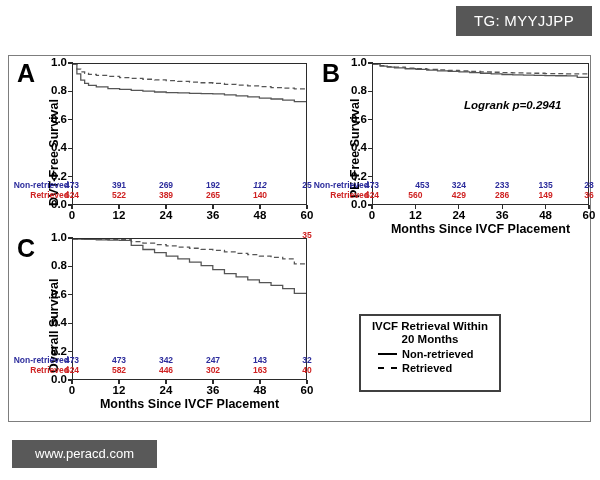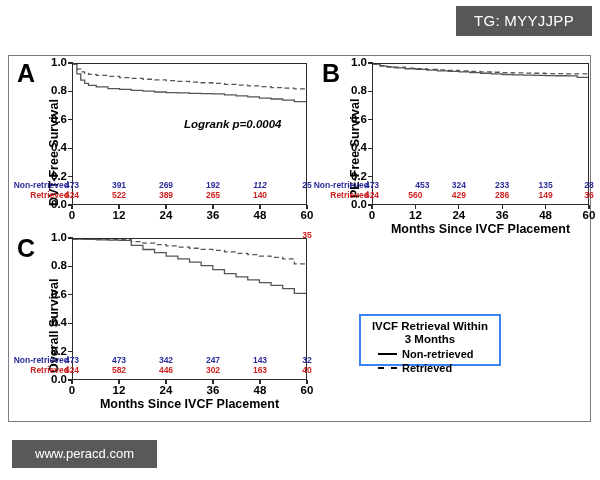--- a/index.html
+++ b/index.html
@@ -150,22 +150,22 @@
     text-align: center;
     white-space: nowrap;
   }
 
   
   #legend {
     position: absolute;
     left: 350px;
     top: 258px;
     width: 142px;
-    height: 52px;
-    border: 2px solid #3b82f6;
+    height: 78px;
+    border: 2px solid #404040;
     background: #fff;
     box-sizing: border-box;
     padding-top: 4px;
   }
   #legend .lg-title {
     font-weight: bold;
     font-size: 11.5px;
     text-align: center;
     color: #000;
     line-height: 13px;
@@ -192,21 +192,20 @@
 
   <div class="panel" id="panel-a" style="left:0px; top:0px; width:305px; height:180px;">
     <div class="panel-letter" style="left:8px; top:5px;">A</div>
     <div class="ytitle" style="left:38px; top:150px;">DVT-Free Survival</div>
     <div class="plot" id="plot-a" style="left:63px; top:7px; width:235px; height:142px;">
         <svg viewBox="0 0 235 142" preserveAspectRatio="none">
           <path d="M0,0 L3.9166666666666665,0 L3.9166666666666665,9.939999999999998 L7.833333333333333,9.939999999999998 L7.833333333333333,16.33 L11.75,16.33 L11.75,19.596000000000004 L15.666666666666666,19.596000000000004 L15.666666666666666,21.584000000000003 L23.5,21.584000000000003 L23.5,23.28800000000001 L35.25,23.28800000000001 L35.25,24.992000000000004 L47,24.992000000000004 L47,25.84400000000001 L58.75,25.84400000000001 L58.75,26.695999999999998 L70.5,26.695999999999998 L70.5,27.547999999999988 L82.25,27.547999999999988 L82.25,28.39999999999999 L94,28.39999999999999 L94,29.11 L105.75,29.11 L105.75,29.39399999999999 L117.5,29.39399999999999 L117.5,29.819999999999993 L129.25,29.819999999999993 L129.25,29.96199999999999 L141,29.96199999999999 L141,30.245999999999995 L152.75,30.245999999999995 L152.75,31.239999999999995 L164.5,31.239999999999995 L164.5,32.37599999999999 L176.25,32.37599999999999 L176.25,33.370000000000005 L188,33.370000000000005 L188,34.506 L199.75,34.506 L199.75,35.5 L211.5,35.5 L211.5,36.635999999999996 L223.25,36.635999999999996 L223.25,38.19800000000001 L235,38.19800000000001 L235,38.482" fill="none" stroke="#555555" stroke-width="1.3"></path>
           <path d="M0,0 L3.9166666666666665,0 L3.9166666666666665,5.111999999999995 L7.833333333333333,5.111999999999995 L7.833333333333333,7.951999999999998 L11.75,7.951999999999998 L11.75,9.513999999999982 L15.666666666666666,9.513999999999982 L15.666666666666666,10.507999999999981 L23.5,10.507999999999981 L23.5,11.501999999999981 L35.25,11.501999999999981 L35.25,12.638000000000005 L47,12.638000000000005 L47,13.774000000000001 L58.75,13.774000000000001 L58.75,14.62599999999999 L70.5,14.62599999999999 L70.5,15.477999999999994 L82.25,15.477999999999994 L82.25,16.188000000000002 L94,16.188000000000002 L94,16.897999999999996 L105.75,16.897999999999996 L105.75,17.608000000000004 L117.5,17.608000000000004 L117.5,18.317999999999998 L129.25,18.317999999999998 L129.25,19.028000000000006 L141,19.028000000000006 L141,19.738 L152.75,19.738 L152.75,20.590000000000003 L164.5,20.590000000000003 L164.5,21.442000000000007 L176.25,21.442000000000007 L176.25,22.29400000000001 L188,22.29400000000001 L188,23.004000000000005 L199.75,23.004000000000005 L199.75,23.85600000000001 L211.5,23.85600000000001 L211.5,24.566000000000003 L223.25,24.566000000000003 L223.25,25.27600000000001 L235,25.27600000000001 L235,25.560000000000002" fill="none" stroke="#555555" stroke-width="1.3" stroke-dasharray="5,3.2"></path>
         </svg>
       </div>
-    <div class="logrank" style="left:175px; top:62px;">Logrank p=0.0004</div>
   <div class="ytick" style="left: 32px; top: 142px; width: 26px;">0.0</div>
       <div class="ytick-mark" style="left: 59px; top: 148.3px;"></div>
       <div class="ytick" style="left: 32px; top: 113.6px; width: 26px;">0.2</div>
       <div class="ytick-mark" style="left: 59px; top: 119.9px;"></div>
       <div class="ytick" style="left: 32px; top: 85.2px; width: 26px;">0.4</div>
       <div class="ytick-mark" style="left: 59px; top: 91.5px;"></div>
       <div class="ytick" style="left: 32px; top: 56.8px; width: 26px;">0.6</div>
       <div class="ytick-mark" style="left: 59px; top: 63.1px;"></div>
       <div class="ytick" style="left: 32px; top: 28.4px; width: 26px;">0.8</div>
       <div class="ytick-mark" style="left: 59px; top: 34.7px;"></div>
@@ -242,20 +241,21 @@
 
   <div class="panel" id="panel-b" style="left:305px; top:0px; width:278px; height:180px;">
     <div class="panel-letter" style="left:8px; top:5px;">B</div>
     <div class="ytitle" style="left:34px; top:142px;">PE-Free Survival</div>
     <div class="plot" id="plot-b" style="left:58px; top:7px; width:217px; height:142px;">
         <svg viewBox="0 0 217 142" preserveAspectRatio="none">
           <path d="M0,0 L7.233333333333333,0 L7.233333333333333,2.1299999999999955 L14.466666666666667,2.1299999999999955 L14.466666666666667,3.1239999999999952 L21.700000000000003,3.1239999999999952 L21.700000000000003,3.975999999999999 L32.55,3.975999999999999 L32.55,4.828000000000003 L43.400000000000006,4.828000000000003 L43.400000000000006,5.538000000000011 L54.25,5.538000000000011 L54.25,6.248000000000019 L65.1,6.248000000000019 L65.1,6.957999999999998 L75.94999999999999,6.957999999999998 L75.94999999999999,7.5260000000000105 L86.80000000000001,7.5260000000000105 L86.80000000000001,8.093999999999994 L97.65,8.093999999999994 L97.65,8.804000000000002 L108.5,8.804000000000002 L108.5,9.371999999999986 L119.35000000000001,9.371999999999986 L119.35000000000001,9.939999999999998 L130.2,9.939999999999998 L130.2,10.650000000000006 L141.05,10.650000000000006 L141.05,11.075999999999993 L151.89999999999998,11.075999999999993 L151.89999999999998,11.359999999999985 L162.75,11.359999999999985 L162.75,11.644000000000005 L173.60000000000002,11.644000000000005 L173.60000000000002,11.786000000000001 L184.45,11.786000000000001 L184.45,11.927999999999997 L195.3,11.927999999999997 L195.3,12.069999999999993 L206.14999999999998,12.069999999999993 L206.14999999999998,13.490000000000009 L217,13.490000000000009 L217,13.774000000000001" fill="none" stroke="#555555" stroke-width="1.3"></path>
           <path d="M0,0 L7.233333333333333,0 L7.233333333333333,1.7040000000000077 L14.466666666666667,1.7040000000000077 L14.466666666666667,2.5560000000000116 L21.700000000000003,2.5560000000000116 L21.700000000000003,3.265999999999991 L32.55,3.265999999999991 L32.55,4.117999999999995 L43.400000000000006,4.117999999999995 L43.400000000000006,4.828000000000003 L54.25,4.828000000000003 L54.25,5.396000000000015 L65.1,5.396000000000015 L65.1,5.963999999999999 L75.94999999999999,5.963999999999999 L75.94999999999999,6.532000000000011 L86.80000000000001,6.532000000000011 L86.80000000000001,7.099999999999994 L97.65,7.099999999999994 L97.65,7.5260000000000105 L108.5,7.5260000000000105 L108.5,7.951999999999998 L119.35000000000001,7.951999999999998 L119.35000000000001,8.378000000000014 L130.2,8.378000000000014 L130.2,8.662000000000006 L141.05,8.662000000000006 L141.05,8.945999999999998 L151.89999999999998,8.945999999999998 L151.89999999999998,9.22999999999999 L162.75,9.22999999999999 L162.75,9.371999999999986 L173.60000000000002,9.371999999999986 L173.60000000000002,9.656000000000006 L184.45,9.656000000000006 L184.45,9.798000000000002 L195.3,9.798000000000002 L195.3,9.939999999999998 L206.14999999999998,9.939999999999998 L206.14999999999998,10.081999999999994 L217,10.081999999999994 L217,10.22399999999999" fill="none" stroke="#555555" stroke-width="1.3" stroke-dasharray="5,3.2"></path>
         </svg>
       </div>
+    <div class="logrank" style="left:150px; top:43px;">Logrank p=0.2941</div>
     <div class="xtitle" style="left:58px; top:166px; width:217px;">Months Since IVCF Placement</div>
   <div class="ytick" style="left: 27px; top: 142px; width: 26px;">0.0</div>
       <div class="ytick-mark" style="left: 54px; top: 148.3px;"></div>
       <div class="ytick" style="left: 27px; top: 113.6px; width: 26px;">0.2</div>
       <div class="ytick-mark" style="left: 54px; top: 119.9px;"></div>
       <div class="ytick" style="left: 27px; top: 85.2px; width: 26px;">0.4</div>
       <div class="ytick-mark" style="left: 54px; top: 91.5px;"></div>
       <div class="ytick" style="left: 27px; top: 56.8px; width: 26px;">0.6</div>
       <div class="ytick-mark" style="left: 54px; top: 63.1px;"></div>
       <div class="ytick" style="left: 27px; top: 28.4px; width: 26px;">0.8</div>
@@ -335,21 +335,21 @@
       <div class="risk-num risk-ret" style="left: 50px; top: 130.6px; width: 26px;">624</div>
       <div class="risk-num risk-ret" style="left: 97px; top: 130.6px; width: 26px;">582</div>
       <div class="risk-num risk-ret" style="left: 144px; top: 130.6px; width: 26px;">446</div>
       <div class="risk-num risk-ret" style="left: 191px; top: 130.6px; width: 26px;">302</div>
       <div class="risk-num risk-ret" style="left: 238px; top: 130.6px; width: 26px;">163</div>
       <div class="risk-num risk-ret" style="left: 285px; top: 130.6px; width: 26px;">40</div>
     </div>
 
   <div id="legend">
     <div class="lg-title">IVCF Retrieval Within</div>
-    <div class="lg-title">3 Months</div>
+    <div class="lg-title">20 Months</div>
     <div class="lg-row">
       <span class="swatch sw-solid"></span>
       <span>Non-retrieved</span>
     </div>
     <div class="lg-row">
       <span class="swatch sw-dash"></span>
       <span>Retrieved</span>
     </div>
   </div>
 

